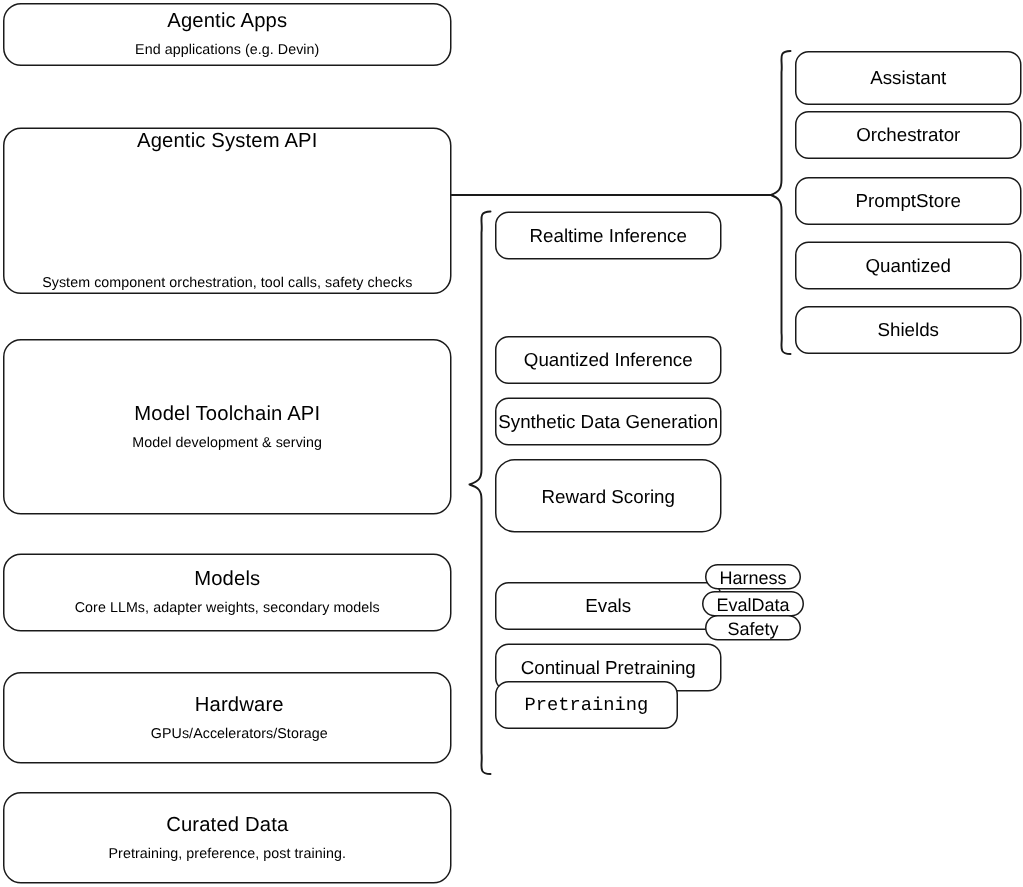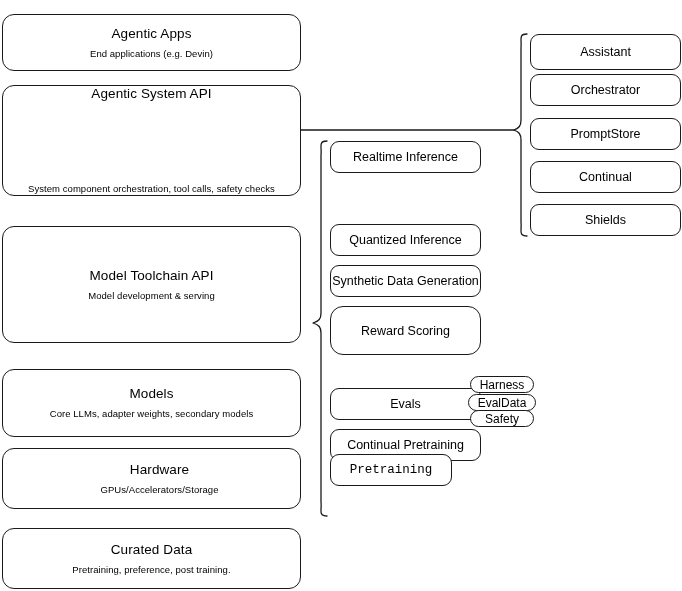--- a/index.html
+++ b/index.html
@@ -112,36 +112,36 @@
 
     <path d="M 327 141
              C 318 141, 322 147, 321 155
              L 321 313
              C 321 319, 319 321, 313 323
              C 319 325, 321 327, 321 333
              L 321 502
              C 322 510, 318 516, 327 516"></path>
   </svg>
 
-  <div class="box" style="left:2px; top:14px; width:299px; height:57px;text-align:right;">
+  <div class="box" style="left:2px; top:2px; width:299px; height:42px;text-align:right;">
     <div class="title">Agentic Apps</div>
     <div class="sub">End applications (e.g. Devin)</div>
   </div>
 
   <div class="box" style="left:2px; top:85px; width:299px; height:111px;justify-content:space-between;">
     <div class="title">Agentic System API</div>
     <div class="sub">System component orchestration, tool calls, safety checks</div>
   </div>
 
   <div class="box" style="left:2px; top:226px; width:299px; height:117px;">
     <div class="title">Model Toolchain API</div>
     <div class="sub">Model development &amp; serving</div>
   </div>
 
-  <div class="box" style="left:2px; top:369px; width:299px; height:68px;">
+  <div class="box" style="left:2px; top:369px; width:299px; height:52px;">
     <div class="title">Models</div>
     <div class="sub">Core LLMs, adapter weights, secondary models</div>
   </div>
 
   <div class="box" style="left:2px; top:448px; width:299px; height:61px;padding-left:16px;">
     <div class="title">Hardware</div>
     <div class="sub">GPUs/Accelerators/Storage</div>
   </div>
 
   <div class="box" style="left:2px; top:528px; width:299px; height:61px;">
@@ -152,21 +152,21 @@
   <div class="chip" style="left:530px; top:34px; width:151px; height:36px;">
     <span>Assistant</span>
   </div>
   <div class="chip" style="left:530px; top:74px; width:151px; height:32px;">
     <span>Orchestrator</span>
   </div>
   <div class="chip" style="left:530px; top:118px; width:151px; height:32px;">
     <span>PromptStore</span>
   </div>
   <div class="chip" style="left:530px; top:161px; width:151px; height:32px;">
-    <span>Continual</span>
+    <span>Quantized</span>
   </div>
   <div class="chip" style="left:530px; top:204px; width:151px; height:32px;">
     <span>Shields</span>
   </div>
 
   <div class="chip" style="left:330px; top:141px; width:151px; height:32px;">
     <span>Realtime Inference</span>
   </div>
   <div class="chip" style="left:330px; top:224px; width:151px; height:32px;">
     <span>Quantized Inference</span>

